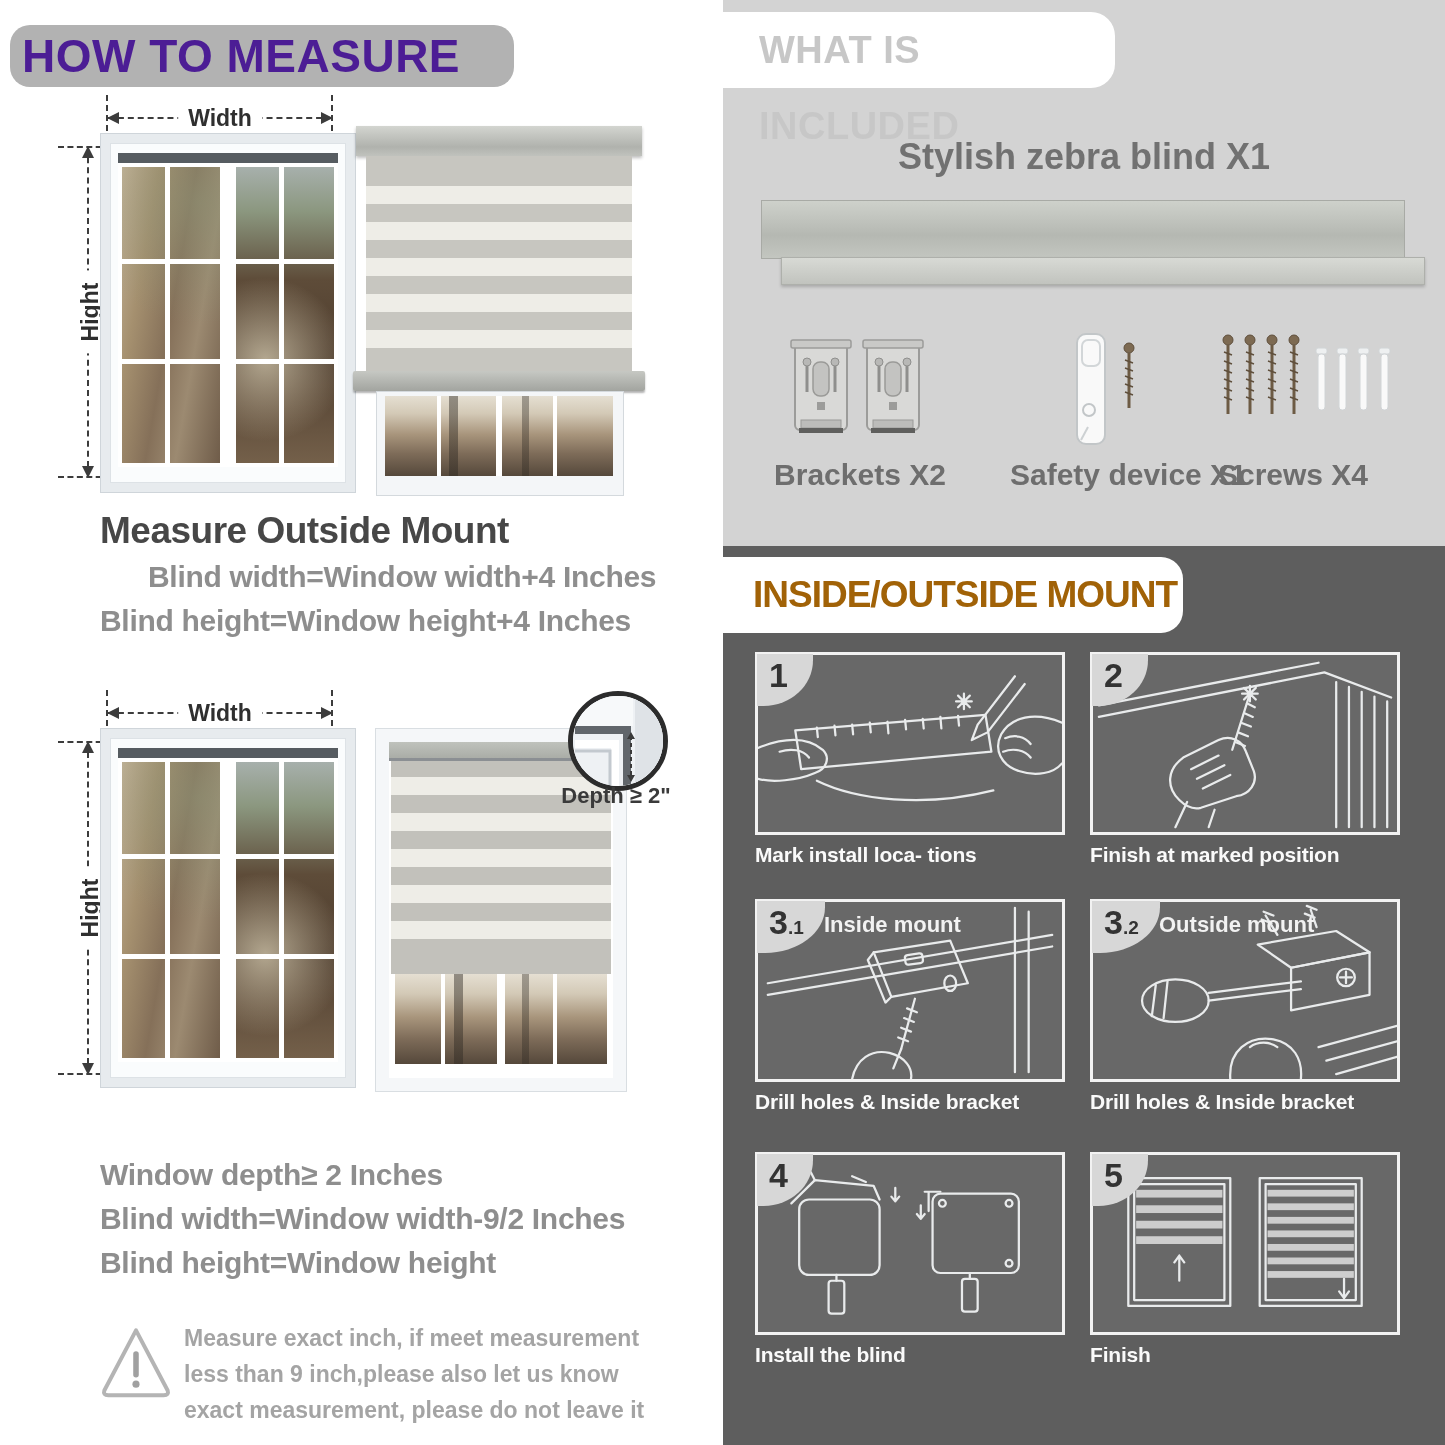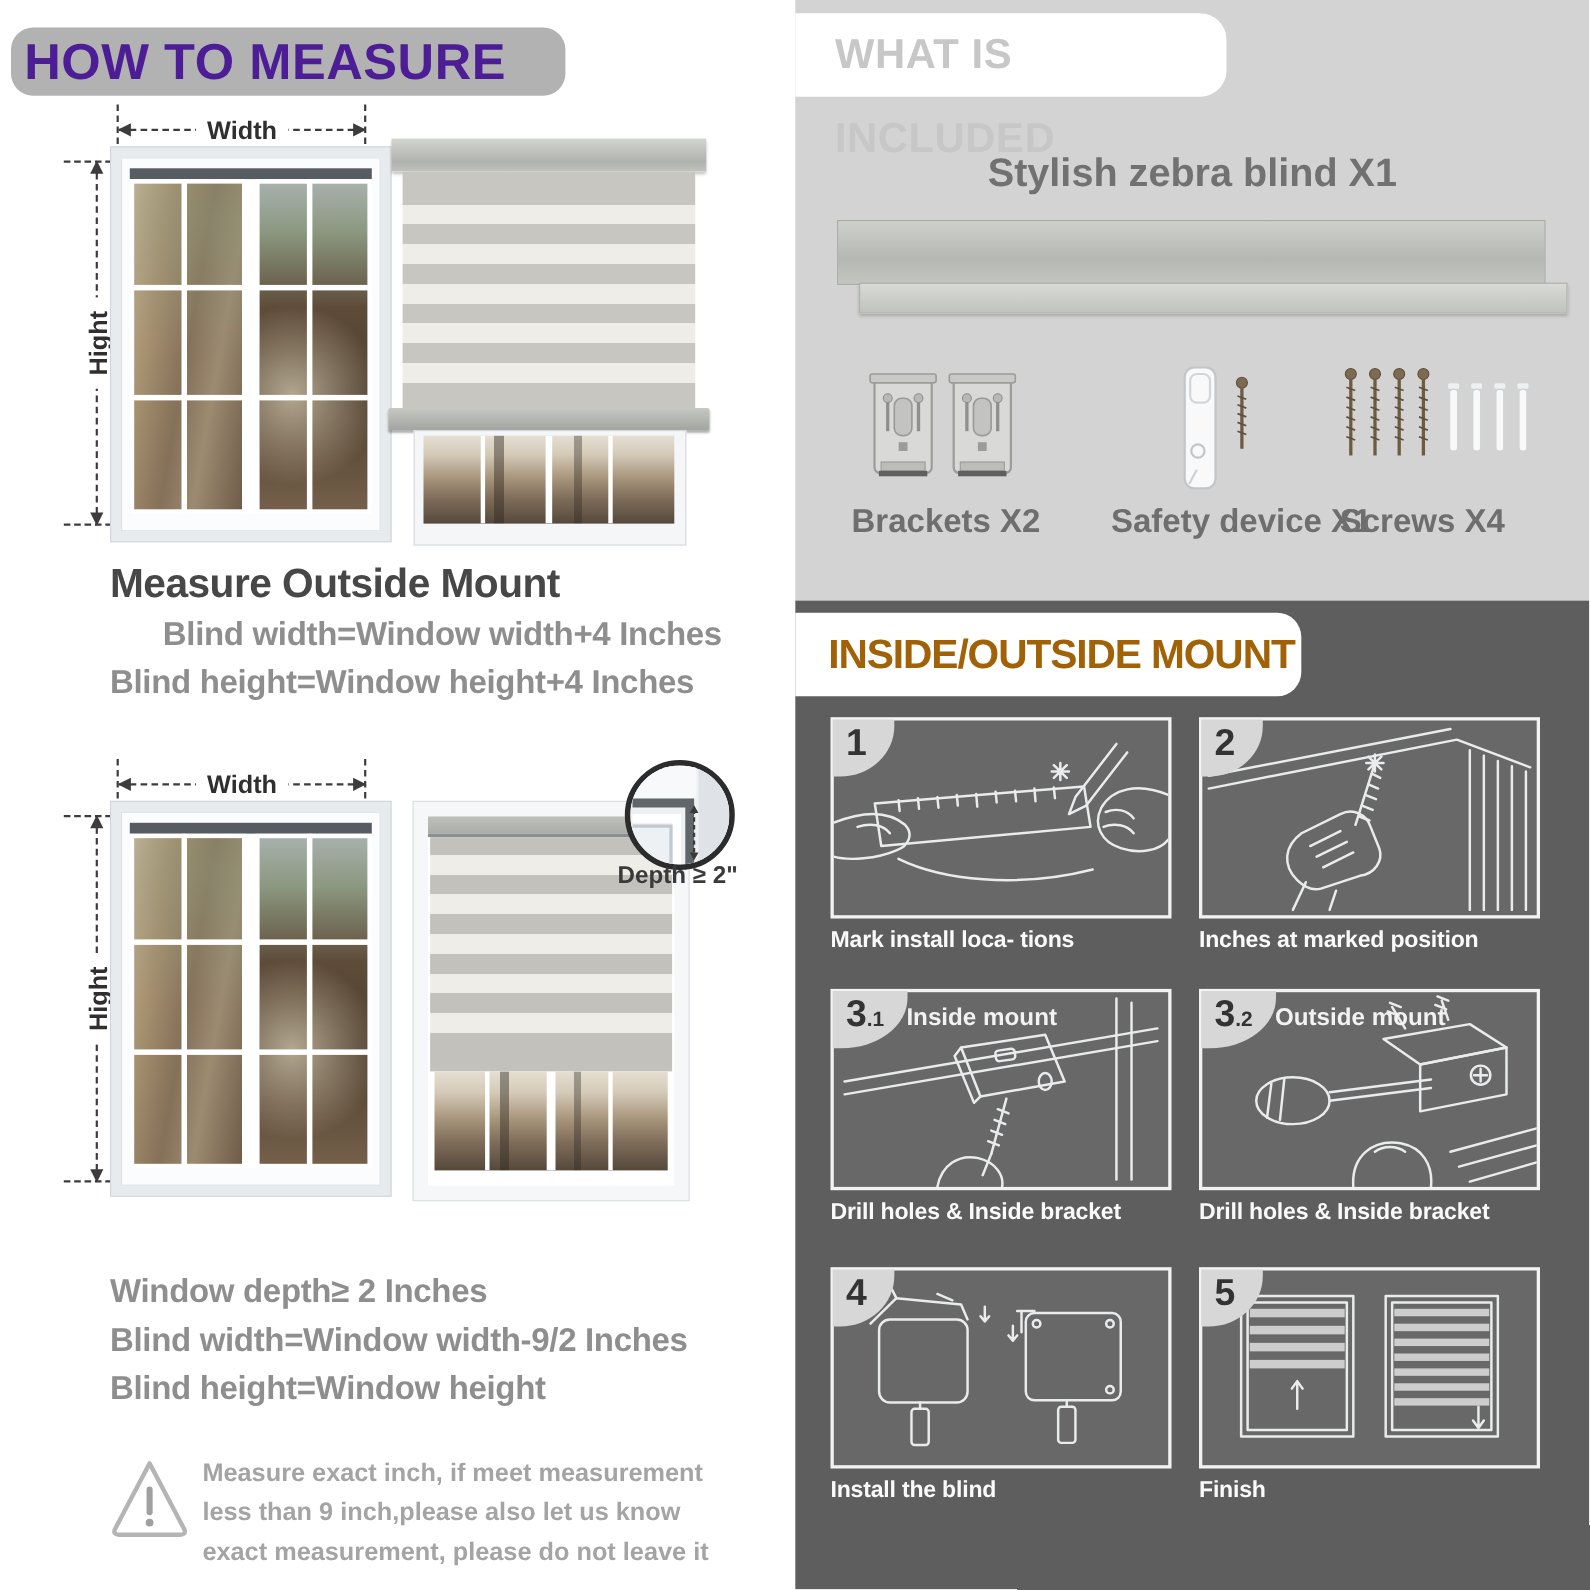--- a/index.html
+++ b/index.html
@@ -371,21 +371,21 @@
           <path d="M142,98 L160,40"></path>
           <path d="M145,90 l10,4 M148,80 l10,4 M151,70 l10,4 M154,60 l9,4 M157,50 l8,4"></path>
           <path d="M160,32 l0,16 M152,40 l16,0 M154,34 l12,12 M166,34 l-12,12"></path>
           <path d="M88,150 C74,136 76,118 92,106 L128,88 C140,82 152,88 156,100 L164,120 C168,132 160,144 146,146 L110,158 C102,160 94,156 88,150 Z"></path>
           <path d="M100,118 l28,-14 M106,128 l28,-14 M112,138 l28,-14"></path>
           <path d="M96,152 L84,178 M124,160 L118,178"></path>
         </g>
       </svg>
       <div class="badge"><span>2</span><span class="bsub"></span></div>
     </div>
-    <div class="caption" style="left:367px;top:297px;">Inches at  marked position</div>
+    <div class="caption" style="left:367px;top:297px;">Finish at  marked position</div>
 
     <div class="stepframe" style="left:32px;top:353px;">
       <svg class="art" viewBox="0 0 310 183" preserveAspectRatio="none">
         <g class="lineart">
           <path d="M10,84 L300,34 M10,96 L300,46"></path>
           <path d="M262,6 L262,176 M276,10 L276,176"></path>
           <path d="M118,52 L196,40 L214,84 L136,98 Z"></path>
           <path d="M118,52 L112,60 L130,104 L136,98"></path>
           <rect x="150" y="54" width="18" height="10" rx="3" transform="rotate(-8 159 59)"></rect>
           <ellipse cx="196" cy="84" rx="6" ry="8"></ellipse>

